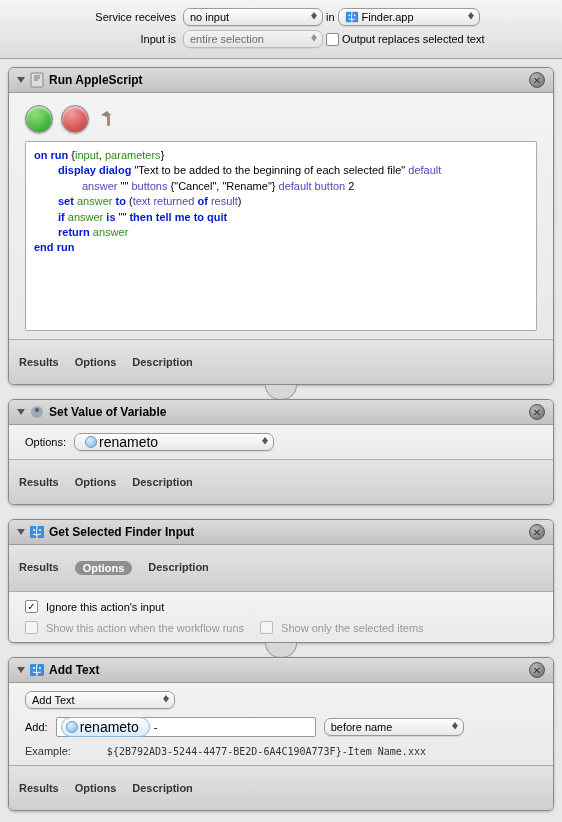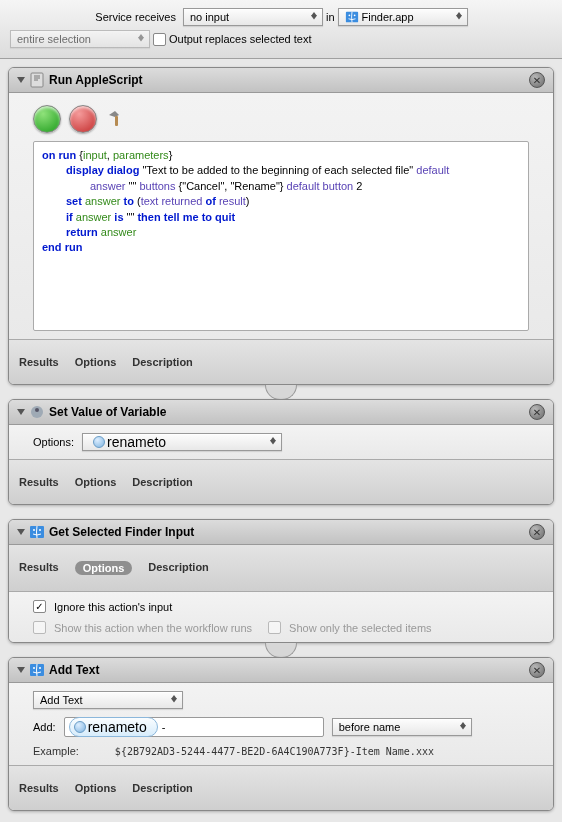--- a/index.html
+++ b/index.html
@@ -24,21 +24,21 @@
   gap: 3px;
 }
 .toolbar-label {
   text-align: right;
   width: 170px;
   padding-right: 4px;
 }
 .aqua-select {
   background: linear-gradient(#fdfdfd, #e8e8e8);
   border: 1px solid #999;
-  border-radius: 0;
+  border-radius: 7px;
   box-shadow: inset 0 1px 0 #fff, 0 1px 1px rgba(0,0,0,0.1);
   padding: 1px 18px 1px 6px;
   font-size: 11px;
   position: relative;
   display: inline-flex;
   align-items: center;
   height: 18px;
 }
 .aqua-select.disabled { opacity: 0.55; }
 .aqua-select::after {
@@ -105,21 +105,21 @@
 .close-btn {
   width: 16px; height: 16px;
   border-radius: 50%;
   background: radial-gradient(circle at 35% 30%, #b8b8b8, #6a6a6a);
   border: 1px solid #555;
   display: flex; align-items: center; justify-content: center;
   font-size: 10px; color: #333;
 }
 .action-body {
   background: linear-gradient(#f3f3f3, #e9e9e9);
-  padding: 8px 24px;
+  padding: 8px 16px;
 }
 .action-footer {
   background: linear-gradient(#e4e4e4, #cfcfcf);
   border-top: 1px solid #aaa;
   padding: 16px 10px;
   display: flex;
   gap: 16px;
   font-size: 11px;
   color: #333;
 }
@@ -222,32 +222,33 @@
 </head>
 <body>
 
 <div class="toolbar">
   <div class="toolbar-row">
     <span class="toolbar-label label">Service receives</span>
     <div class="aqua-select" style="width:140px">
       <span>no input</span>
     </div>
     <span class="label">in</span>
-    <div class="aqua-select" style="width:130px">
+    <div class="aqua-select" style="width:142px">
       <svg class="pill-icon" viewBox="0 0 16 16">
           <rect x="1" y="2" width="14" height="12" rx="1" fill="#3b8de0"></rect>
           <path d="M8 2 Q7 8 8 14" stroke="#fff" fill="none"></path>
           <circle cx="5" cy="6" r="1" fill="#fff"></circle>
           <circle cx="11" cy="6" r="1" fill="#fff"></circle>
           <path d="M4 10 Q8 12 12 10" stroke="#fff" fill="none"></path>
         </svg>
       <span>Finder.app</span>
     </div>
   </div>
   <div class="toolbar-row">
+    <span class="toolbar-label label">Input is</span>
     <div class="aqua-select disabled" style="width:140px">
       <span>entire selection</span>
     </div>
     <div class="checkbox"></div>
     <span class="label">Output replaces selected text</span>
   </div>
 </div>
 
 <div class="workspace">
 

